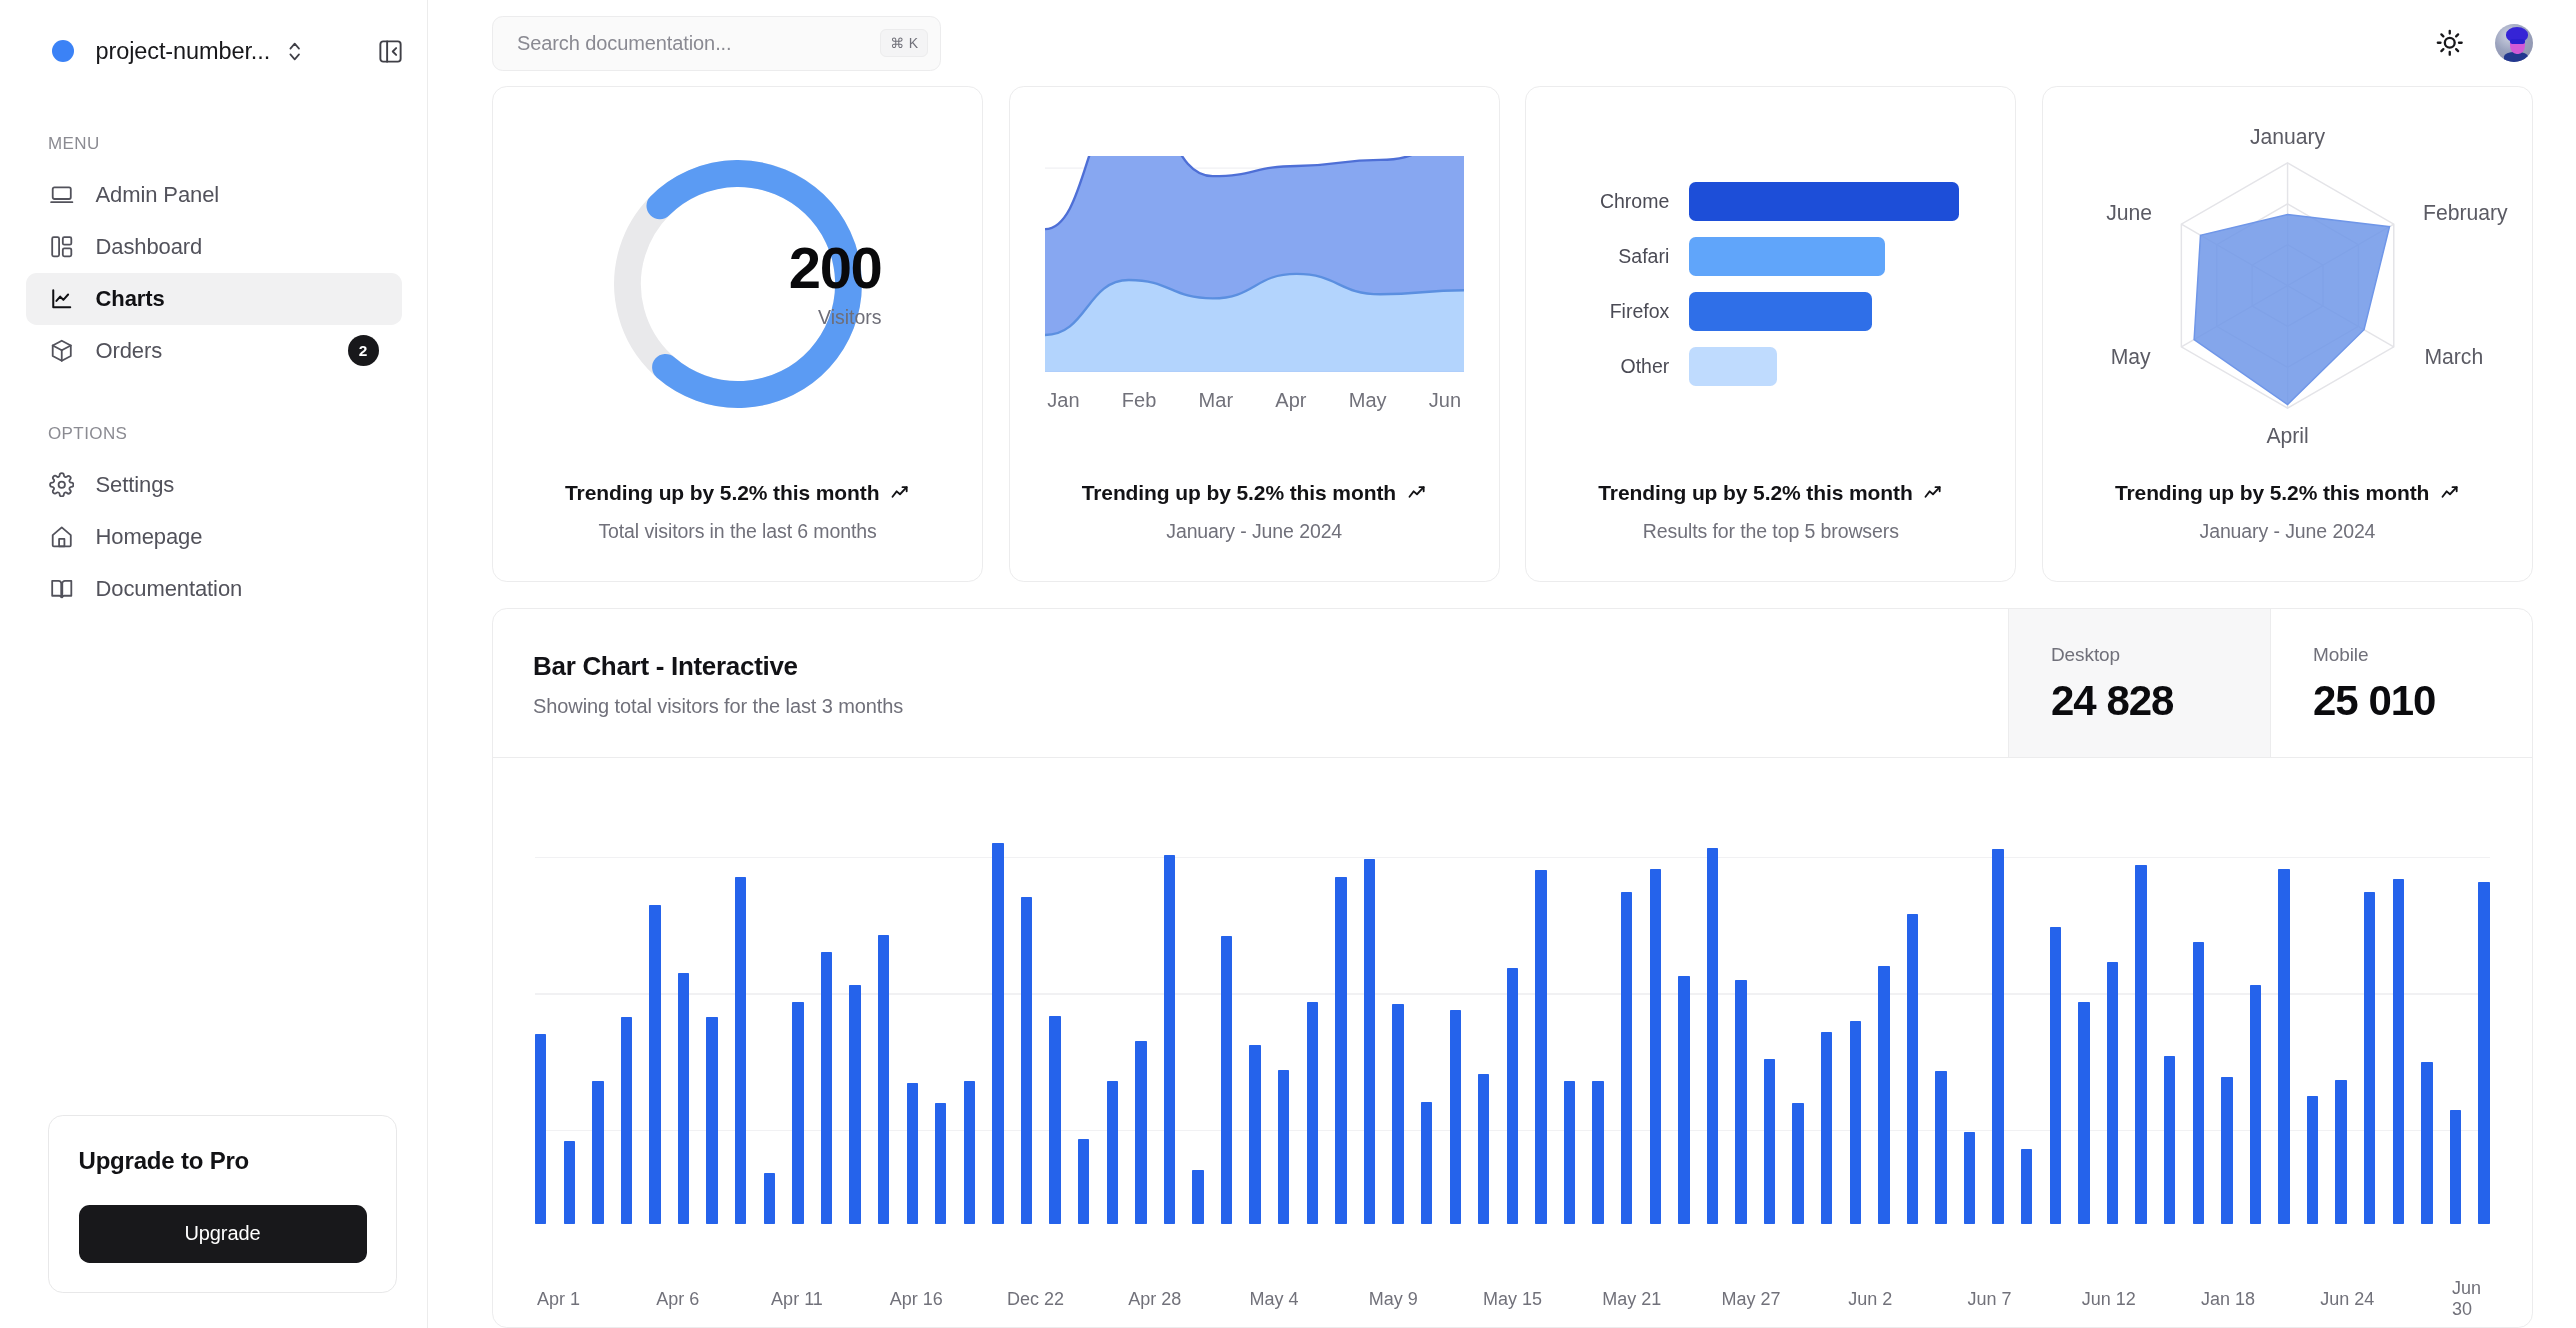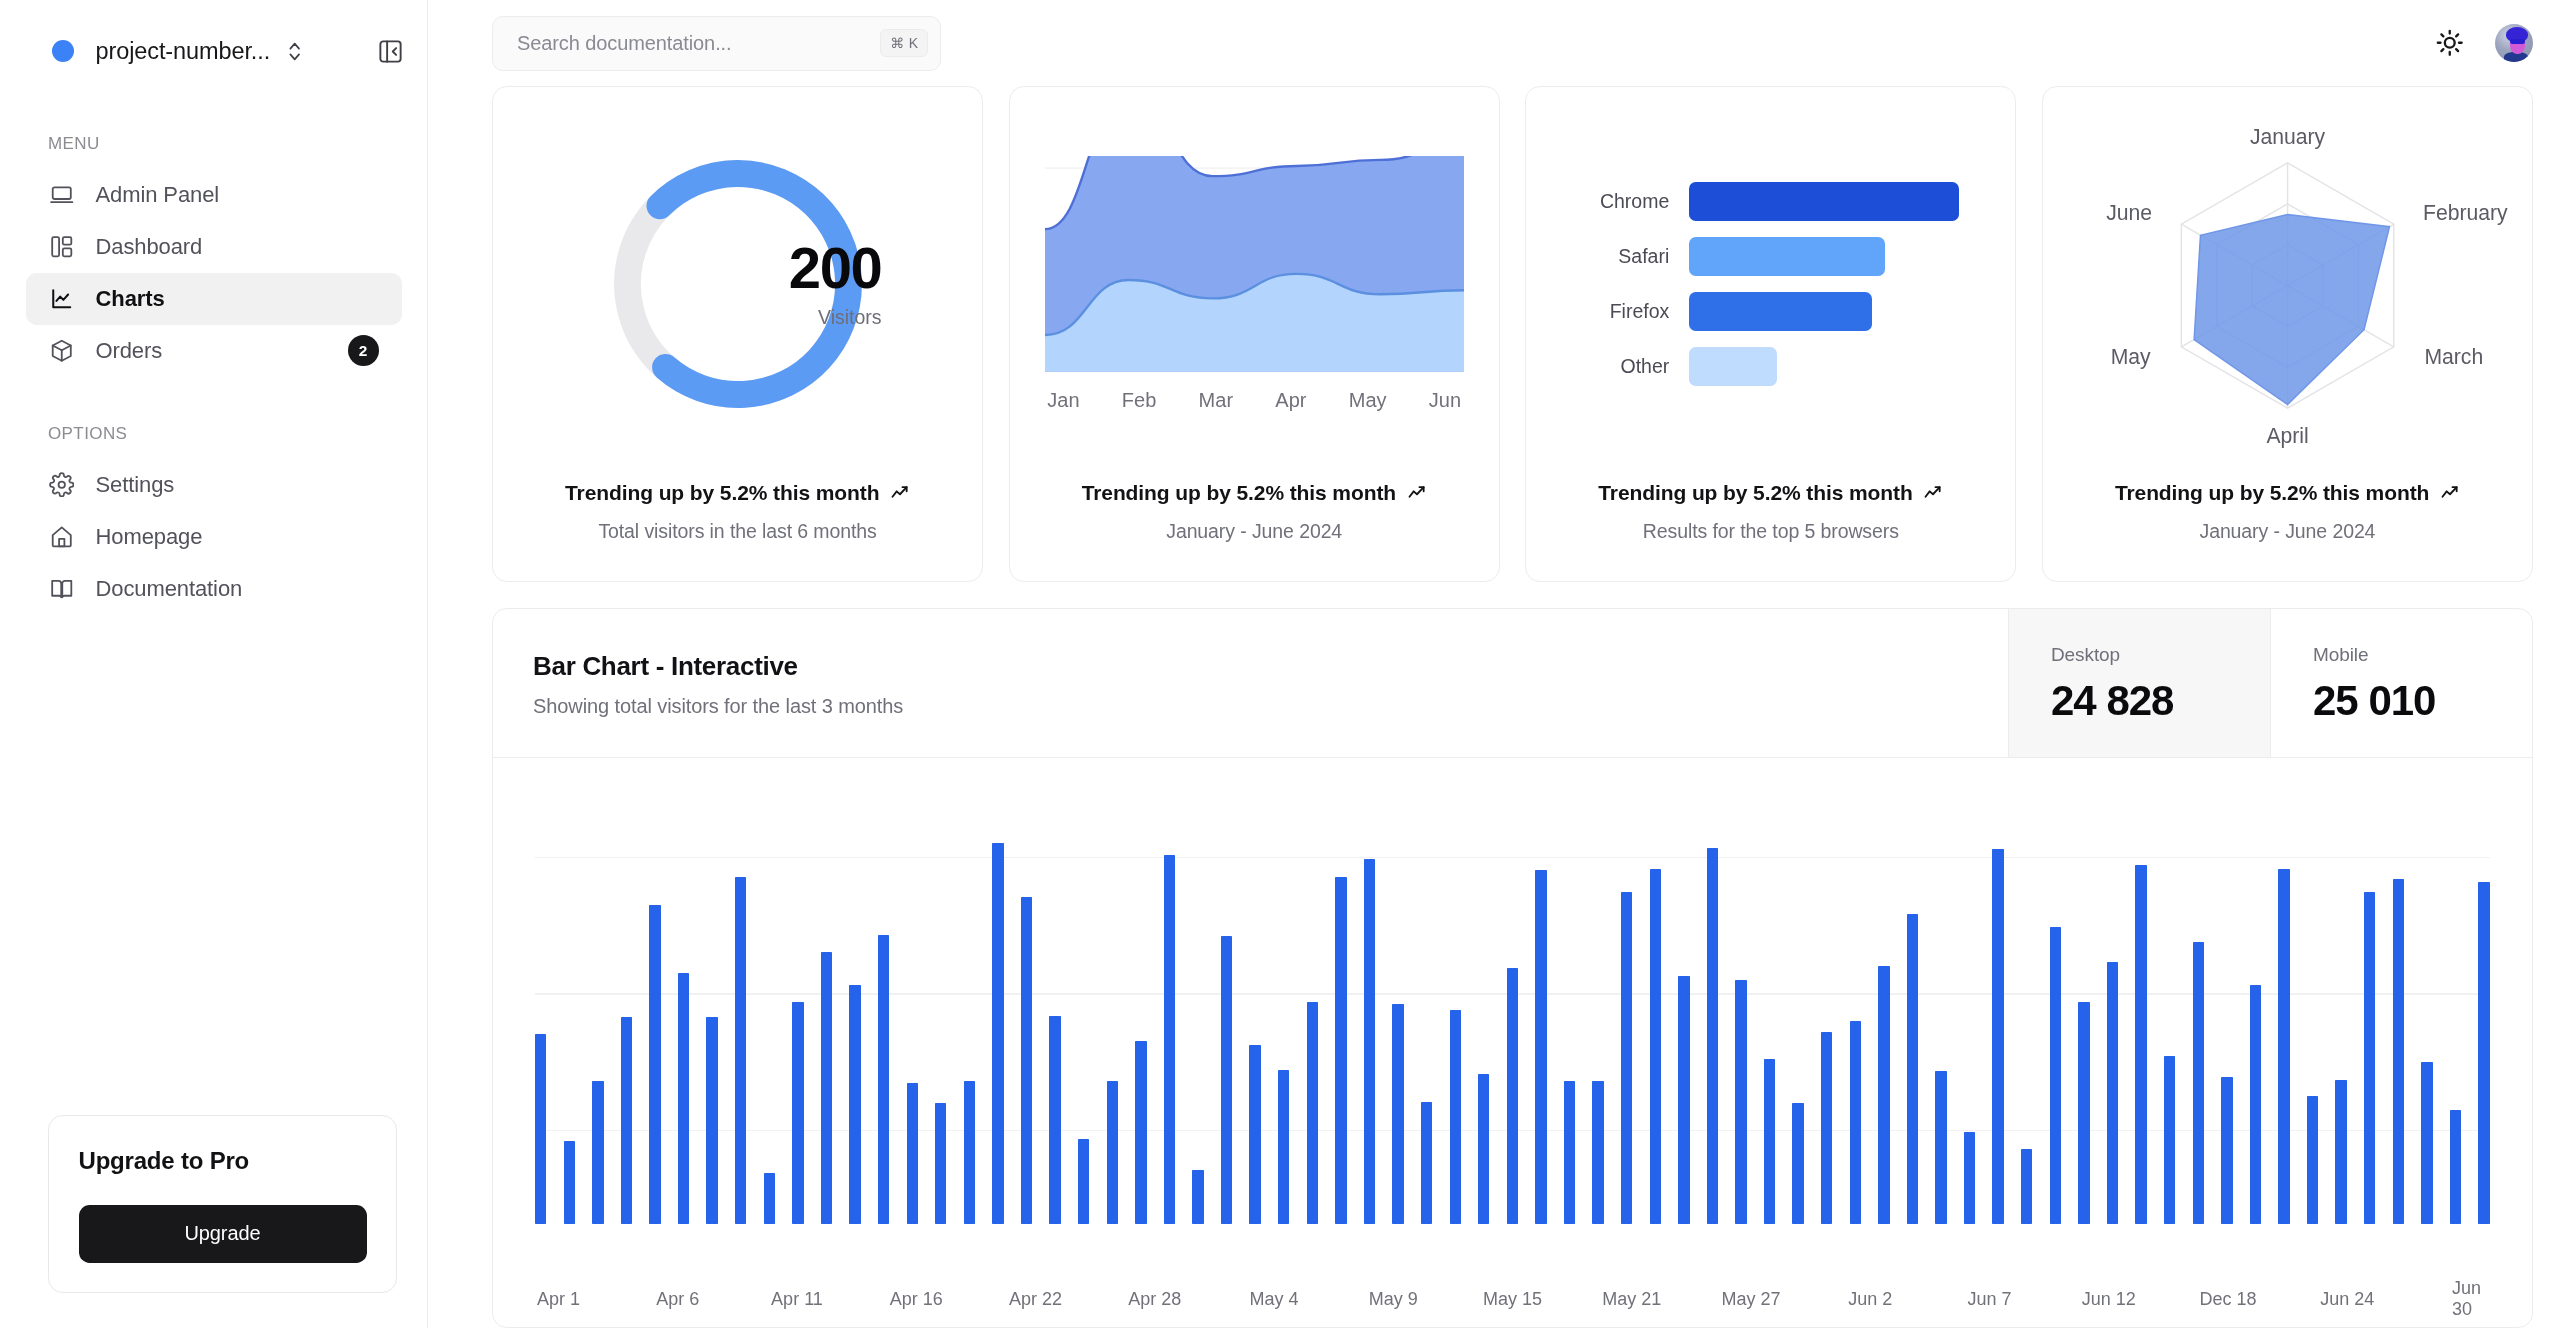--- a/index.html
+++ b/index.html
@@ -560,31 +560,31 @@
                 <div class="bar" style="height: 38.0365%; background: rgb(37, 99, 235);"></div>
                 <div class="bar" style="height: 26.6256%; background: rgb(37, 99, 235);"></div>
                 <div class="bar" style="height: 80.0769%; background: rgb(37, 99, 235);"></div>
               </div>
           </div>
           <div class="bc-axis" id="bc-axis">
               <span class="bc-axis-lbl" style="left: 1.2%;">Apr 1</span>
               <span class="bc-axis-lbl" style="left: 7.3%;">Apr 6</span>
               <span class="bc-axis-lbl" style="left: 13.4%; text-align: right;">Apr 11</span>
               <span class="bc-axis-lbl" style="left: 19.5%;">Apr 16</span>
-              <span class="bc-axis-lbl" style="left: 25.6%;">Apr 22</span>
+              <span class="bc-axis-lbl" style="left: 25.6%;">Dec 22</span>
               <span class="bc-axis-lbl" style="left: 31.7%;">Apr 28</span>
               <span class="bc-axis-lbl" style="left: 37.8%;">May 4</span>
               <span class="bc-axis-lbl" style="left: 43.9%;">May 9</span>
               <span class="bc-axis-lbl" style="left: 50%;">May 15</span>
               <span class="bc-axis-lbl" style="left: 56.1%;">May 21</span>
               <span class="bc-axis-lbl" style="left: 62.2%;">May 27</span>
               <span class="bc-axis-lbl" style="left: 68.3%;">Jun 2</span>
               <span class="bc-axis-lbl" style="left: 74.4%;">Jun 7</span>
               <span class="bc-axis-lbl" style="left: 80.5%;">Jun 12</span>
-              <span class="bc-axis-lbl" style="left: 86.6%;">Dec 18</span>
+              <span class="bc-axis-lbl" style="left: 86.6%;">Jan 18</span>
               <span class="bc-axis-lbl" style="left: 92.7%;">Jun 24</span>
               <span class="bc-axis-lbl" style="left: 98.8%;">Jun 30</span>
             </div>
         </div>
       </section>
 
     </div>
   </div>
 </div>
 

